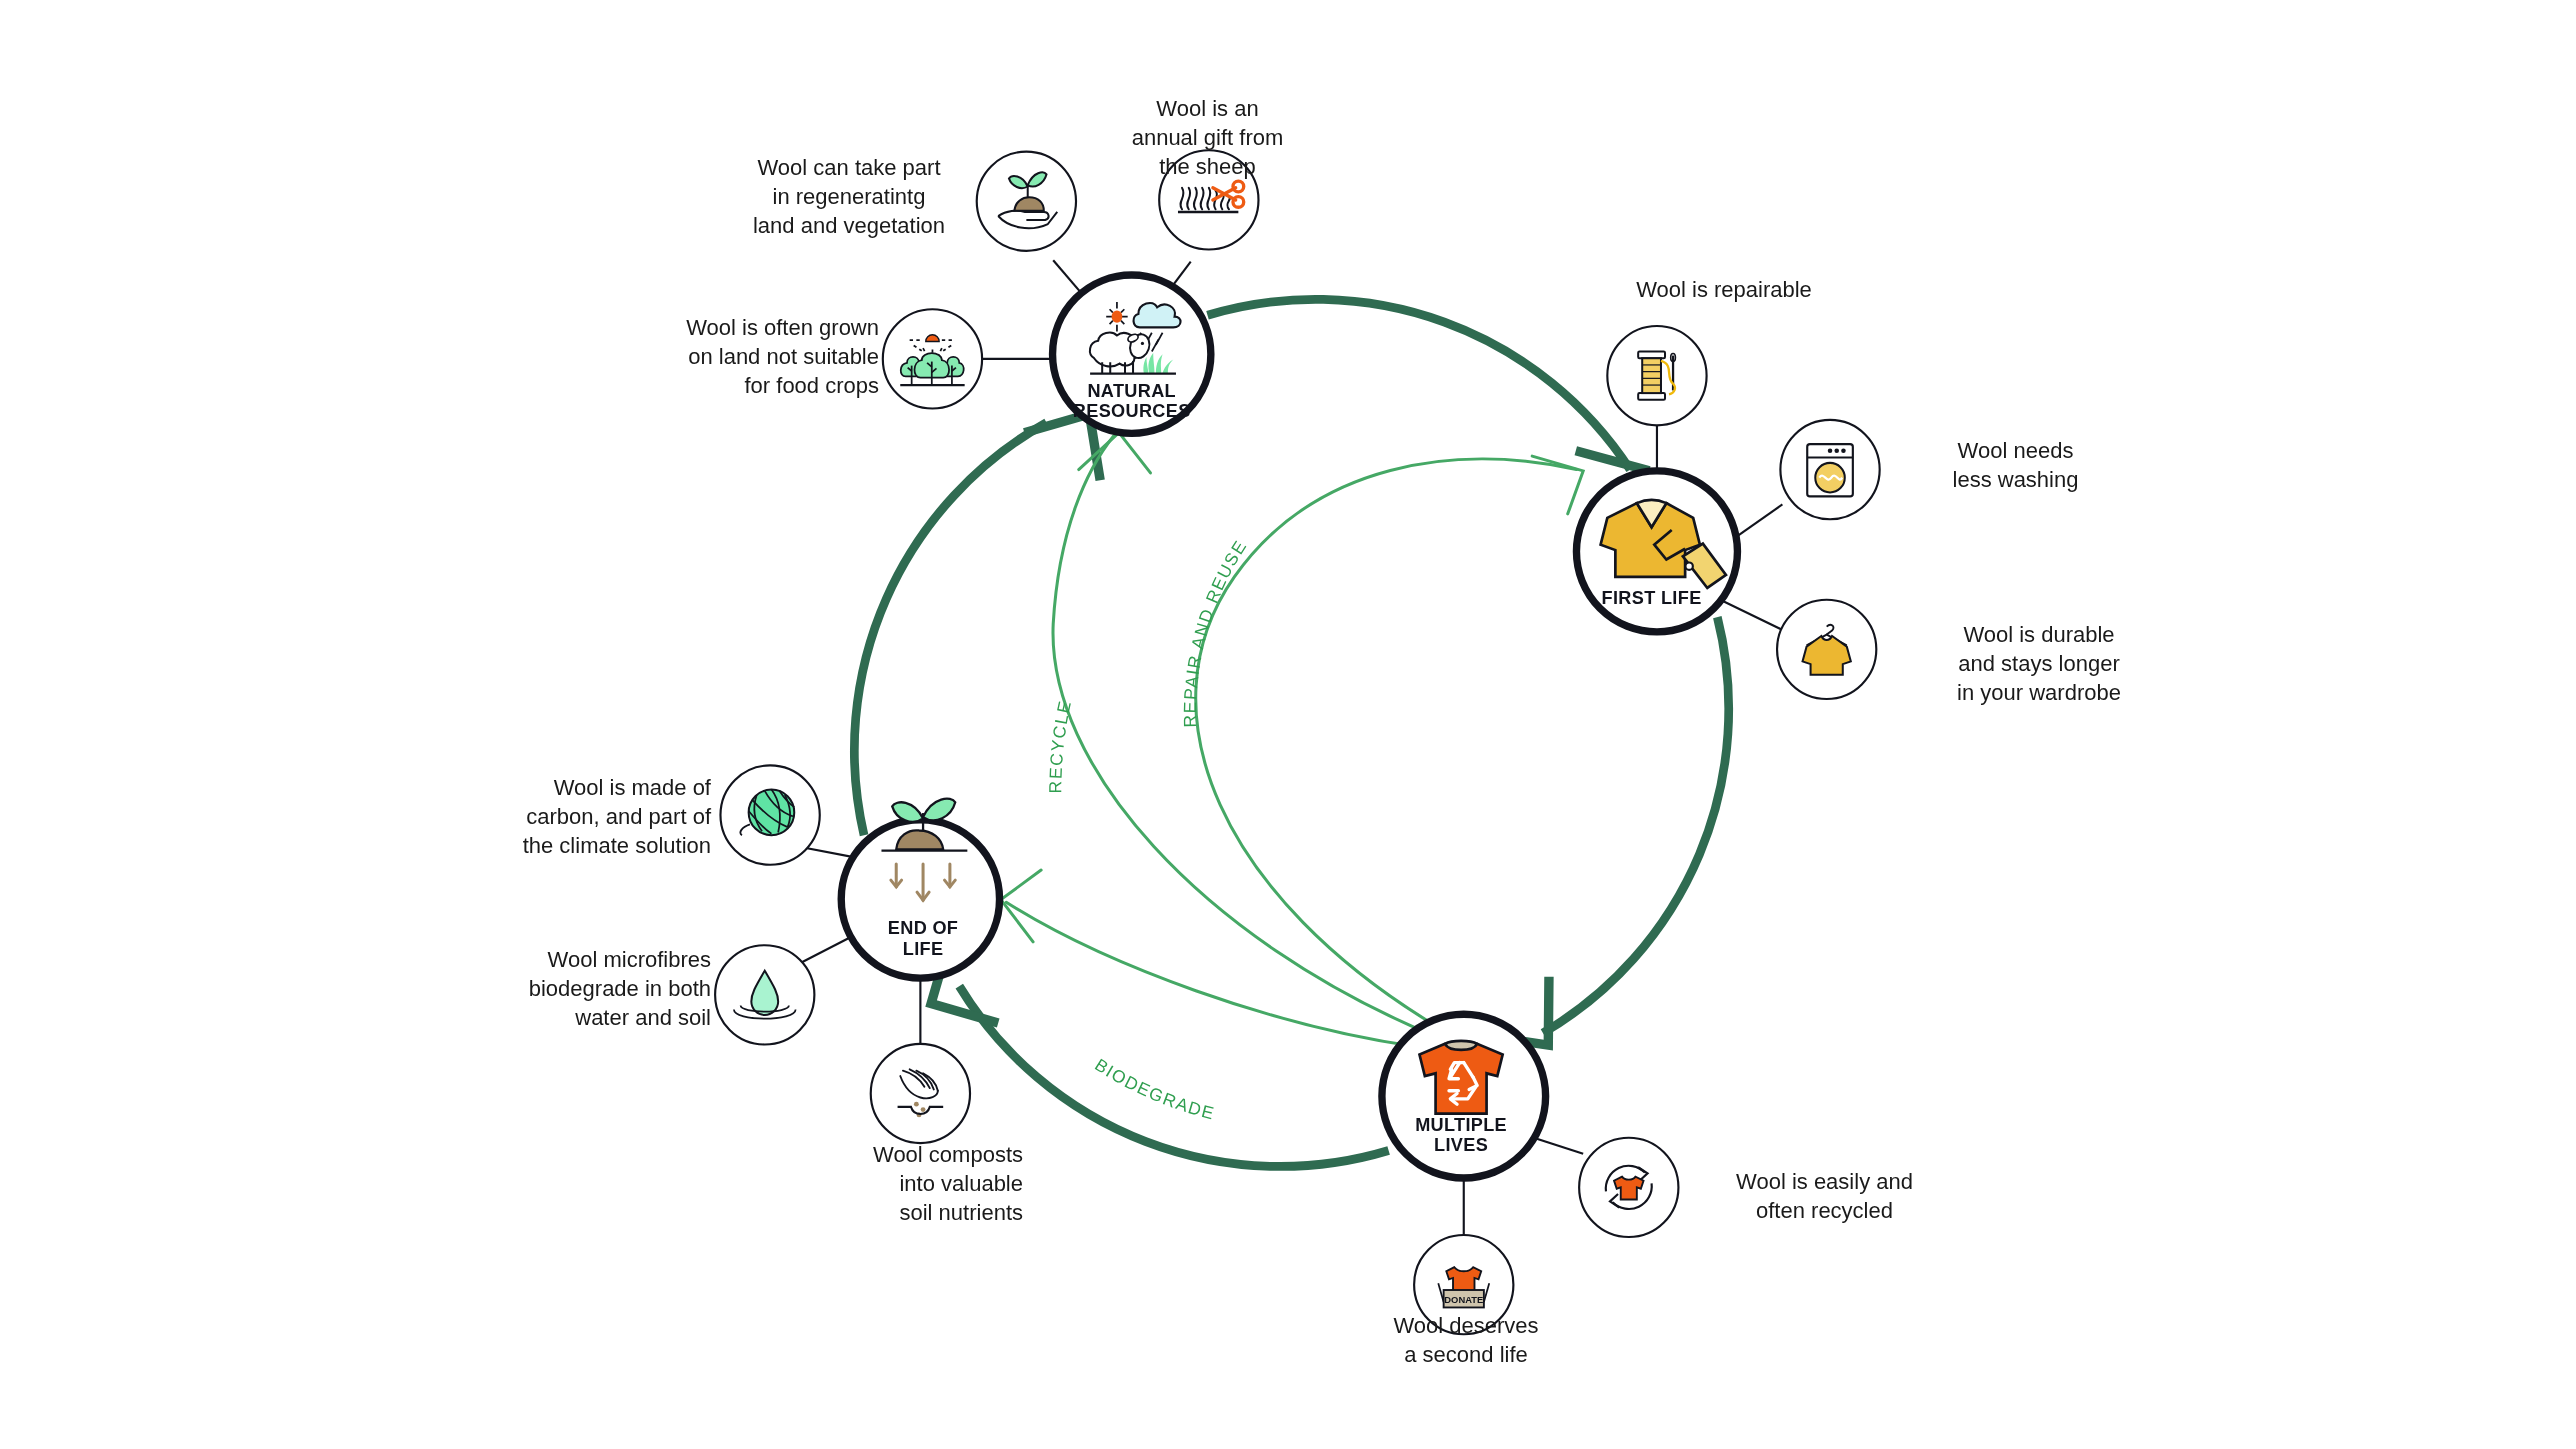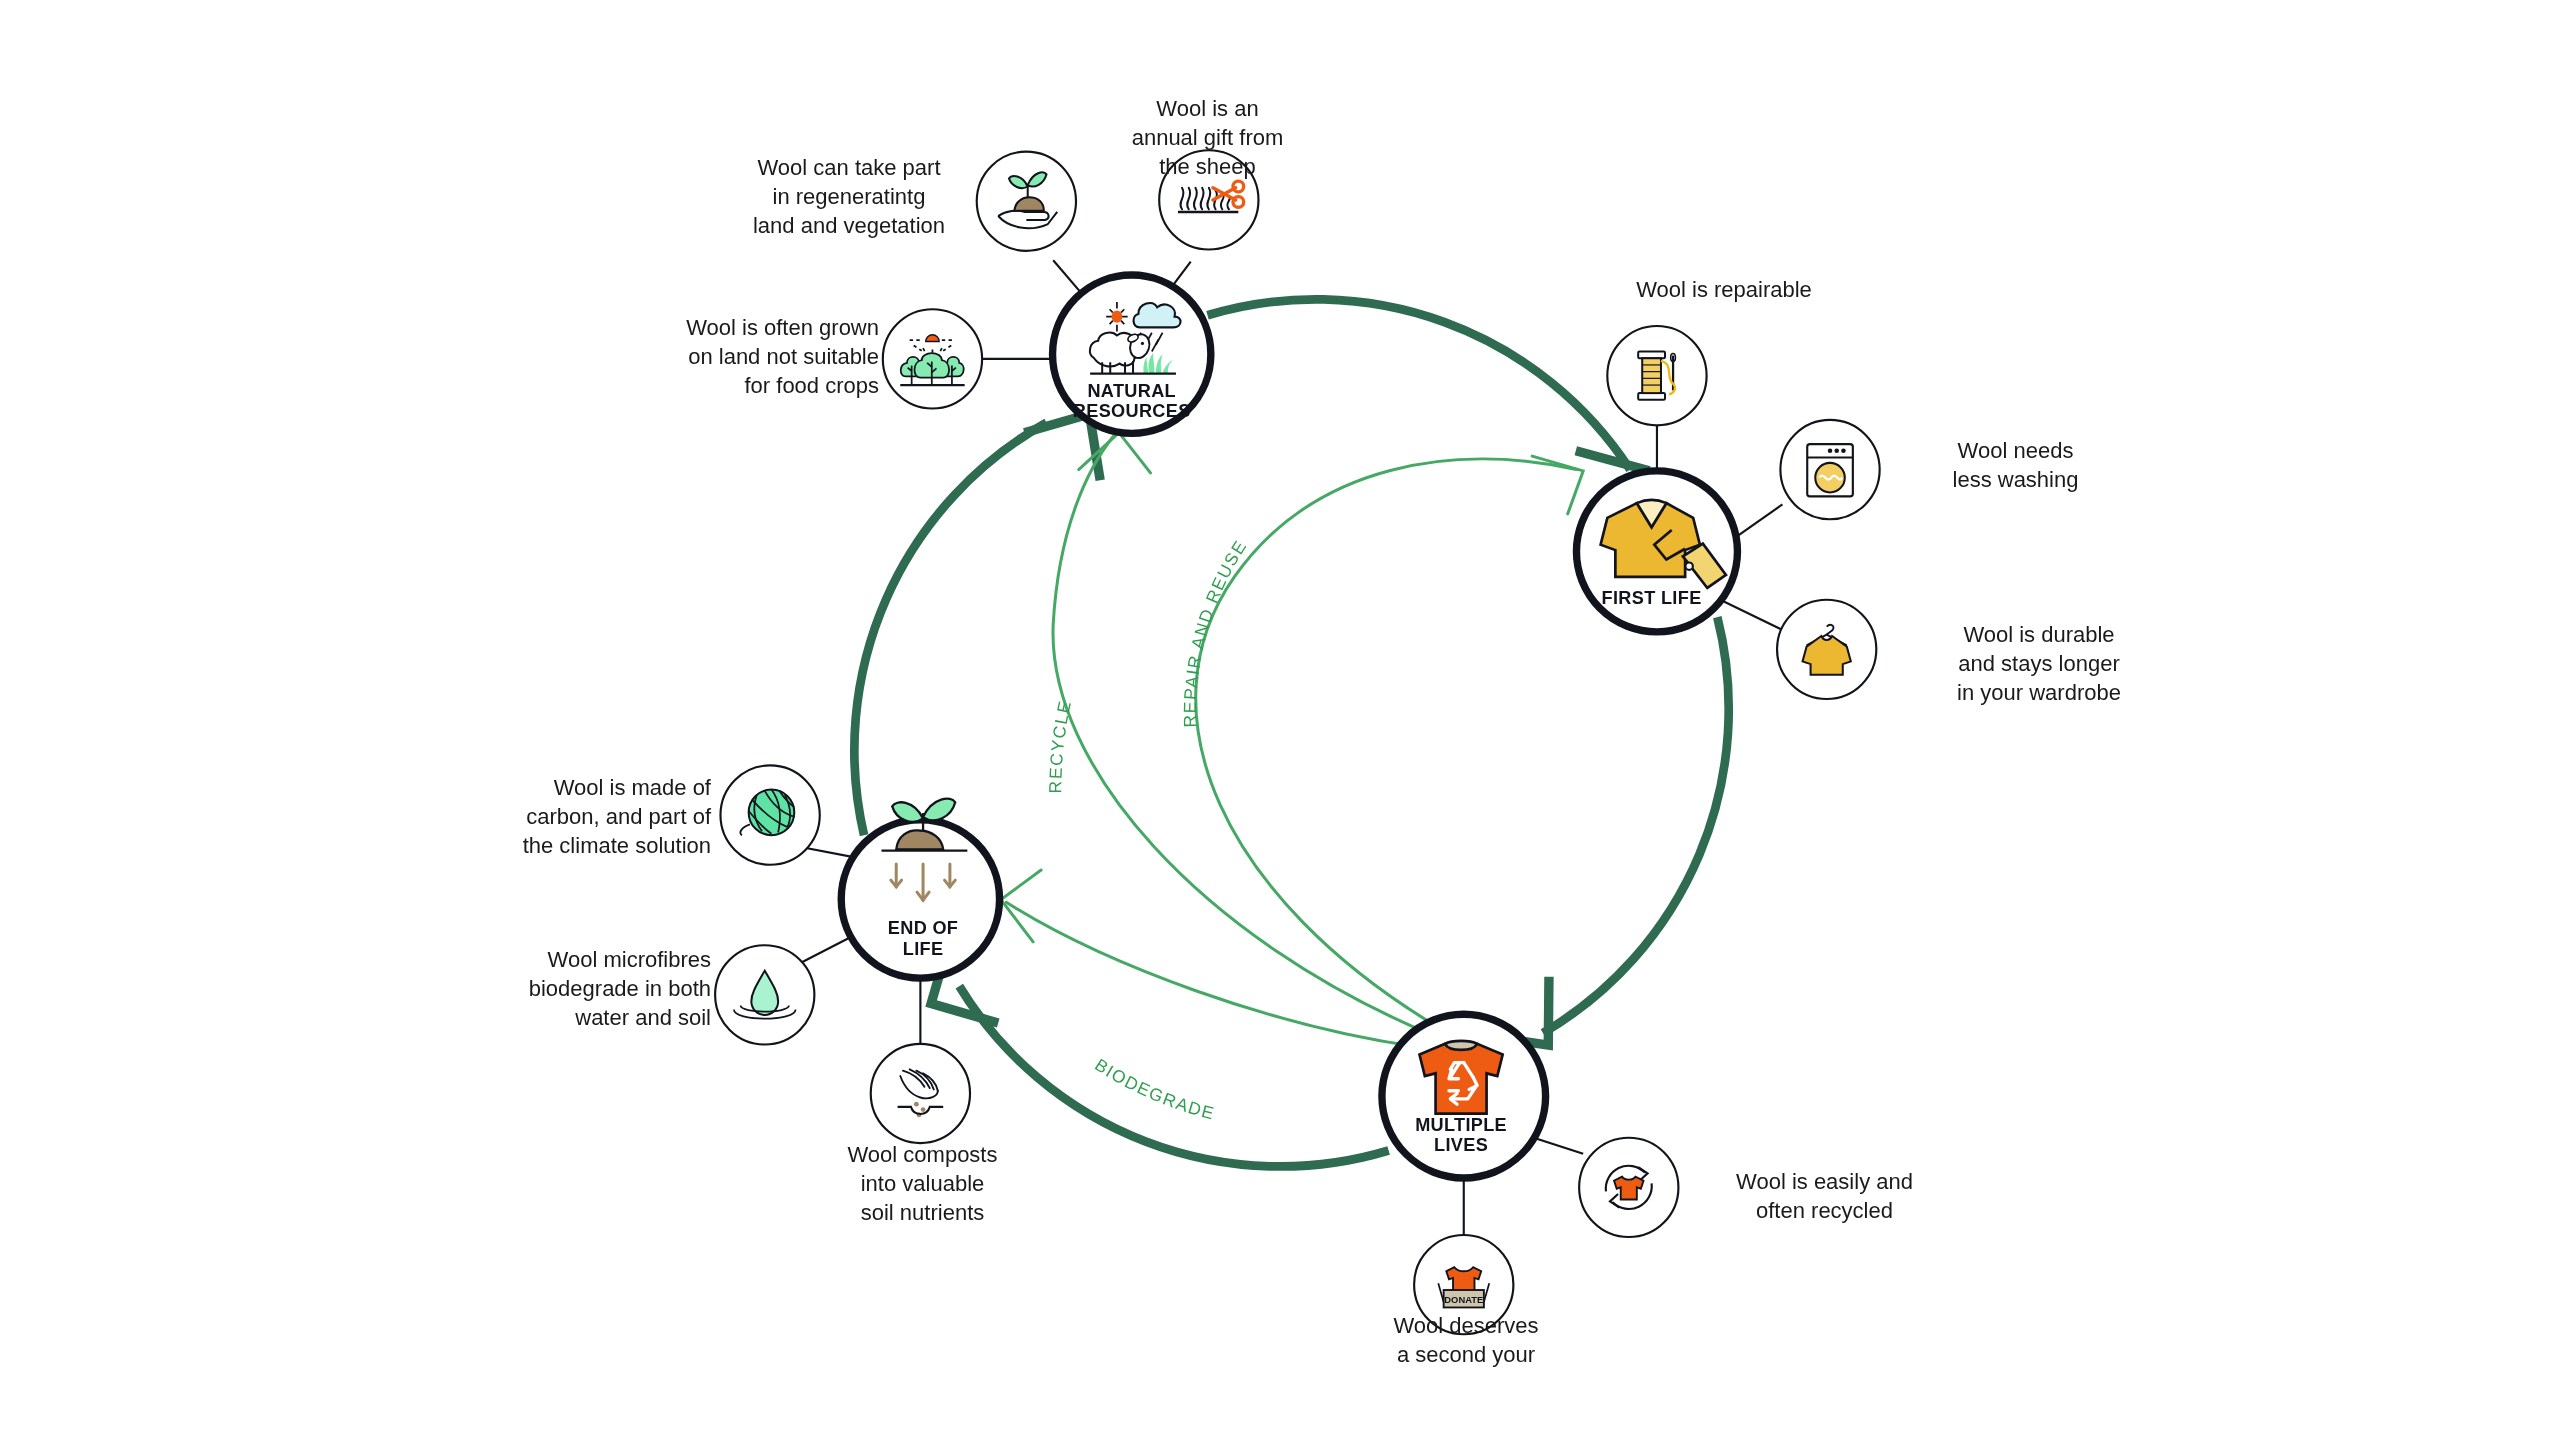--- a/index.html
+++ b/index.html
@@ -351,23 +351,23 @@
 less washing</div>
 
   <div class="cap l" style="left:1905px;top:620px;width:268px;">Wool is durable
 and stays longer
 in your wardrobe</div>
 
   <div class="cap l" style="left:1697px;top:1167px;width:255px;">Wool is easily and
 often recycled</div>
 
   <div class="cap c" style="left:1335px;top:1311px;width:262px;">Wool deserves
-a second your</div>
-
-  <div class="cap c" style="left:802px;top:1140px;width:241px;">Wool composts
+a second life</div>
+
+  <div class="cap c" style="left:782px;top:1140px;width:241px;text-align:right;">Wool composts
 into valuable
 soil nutrients</div>
 
   <div class="cap r" style="left:483px;top:945px;width:228px;">Wool microfibres
 biodegrade in both
 water and soil</div>
 
   <div class="cap r" style="left:483px;top:773px;width:228px;">Wool is made of
 carbon, and part of
 the climate solution</div>

